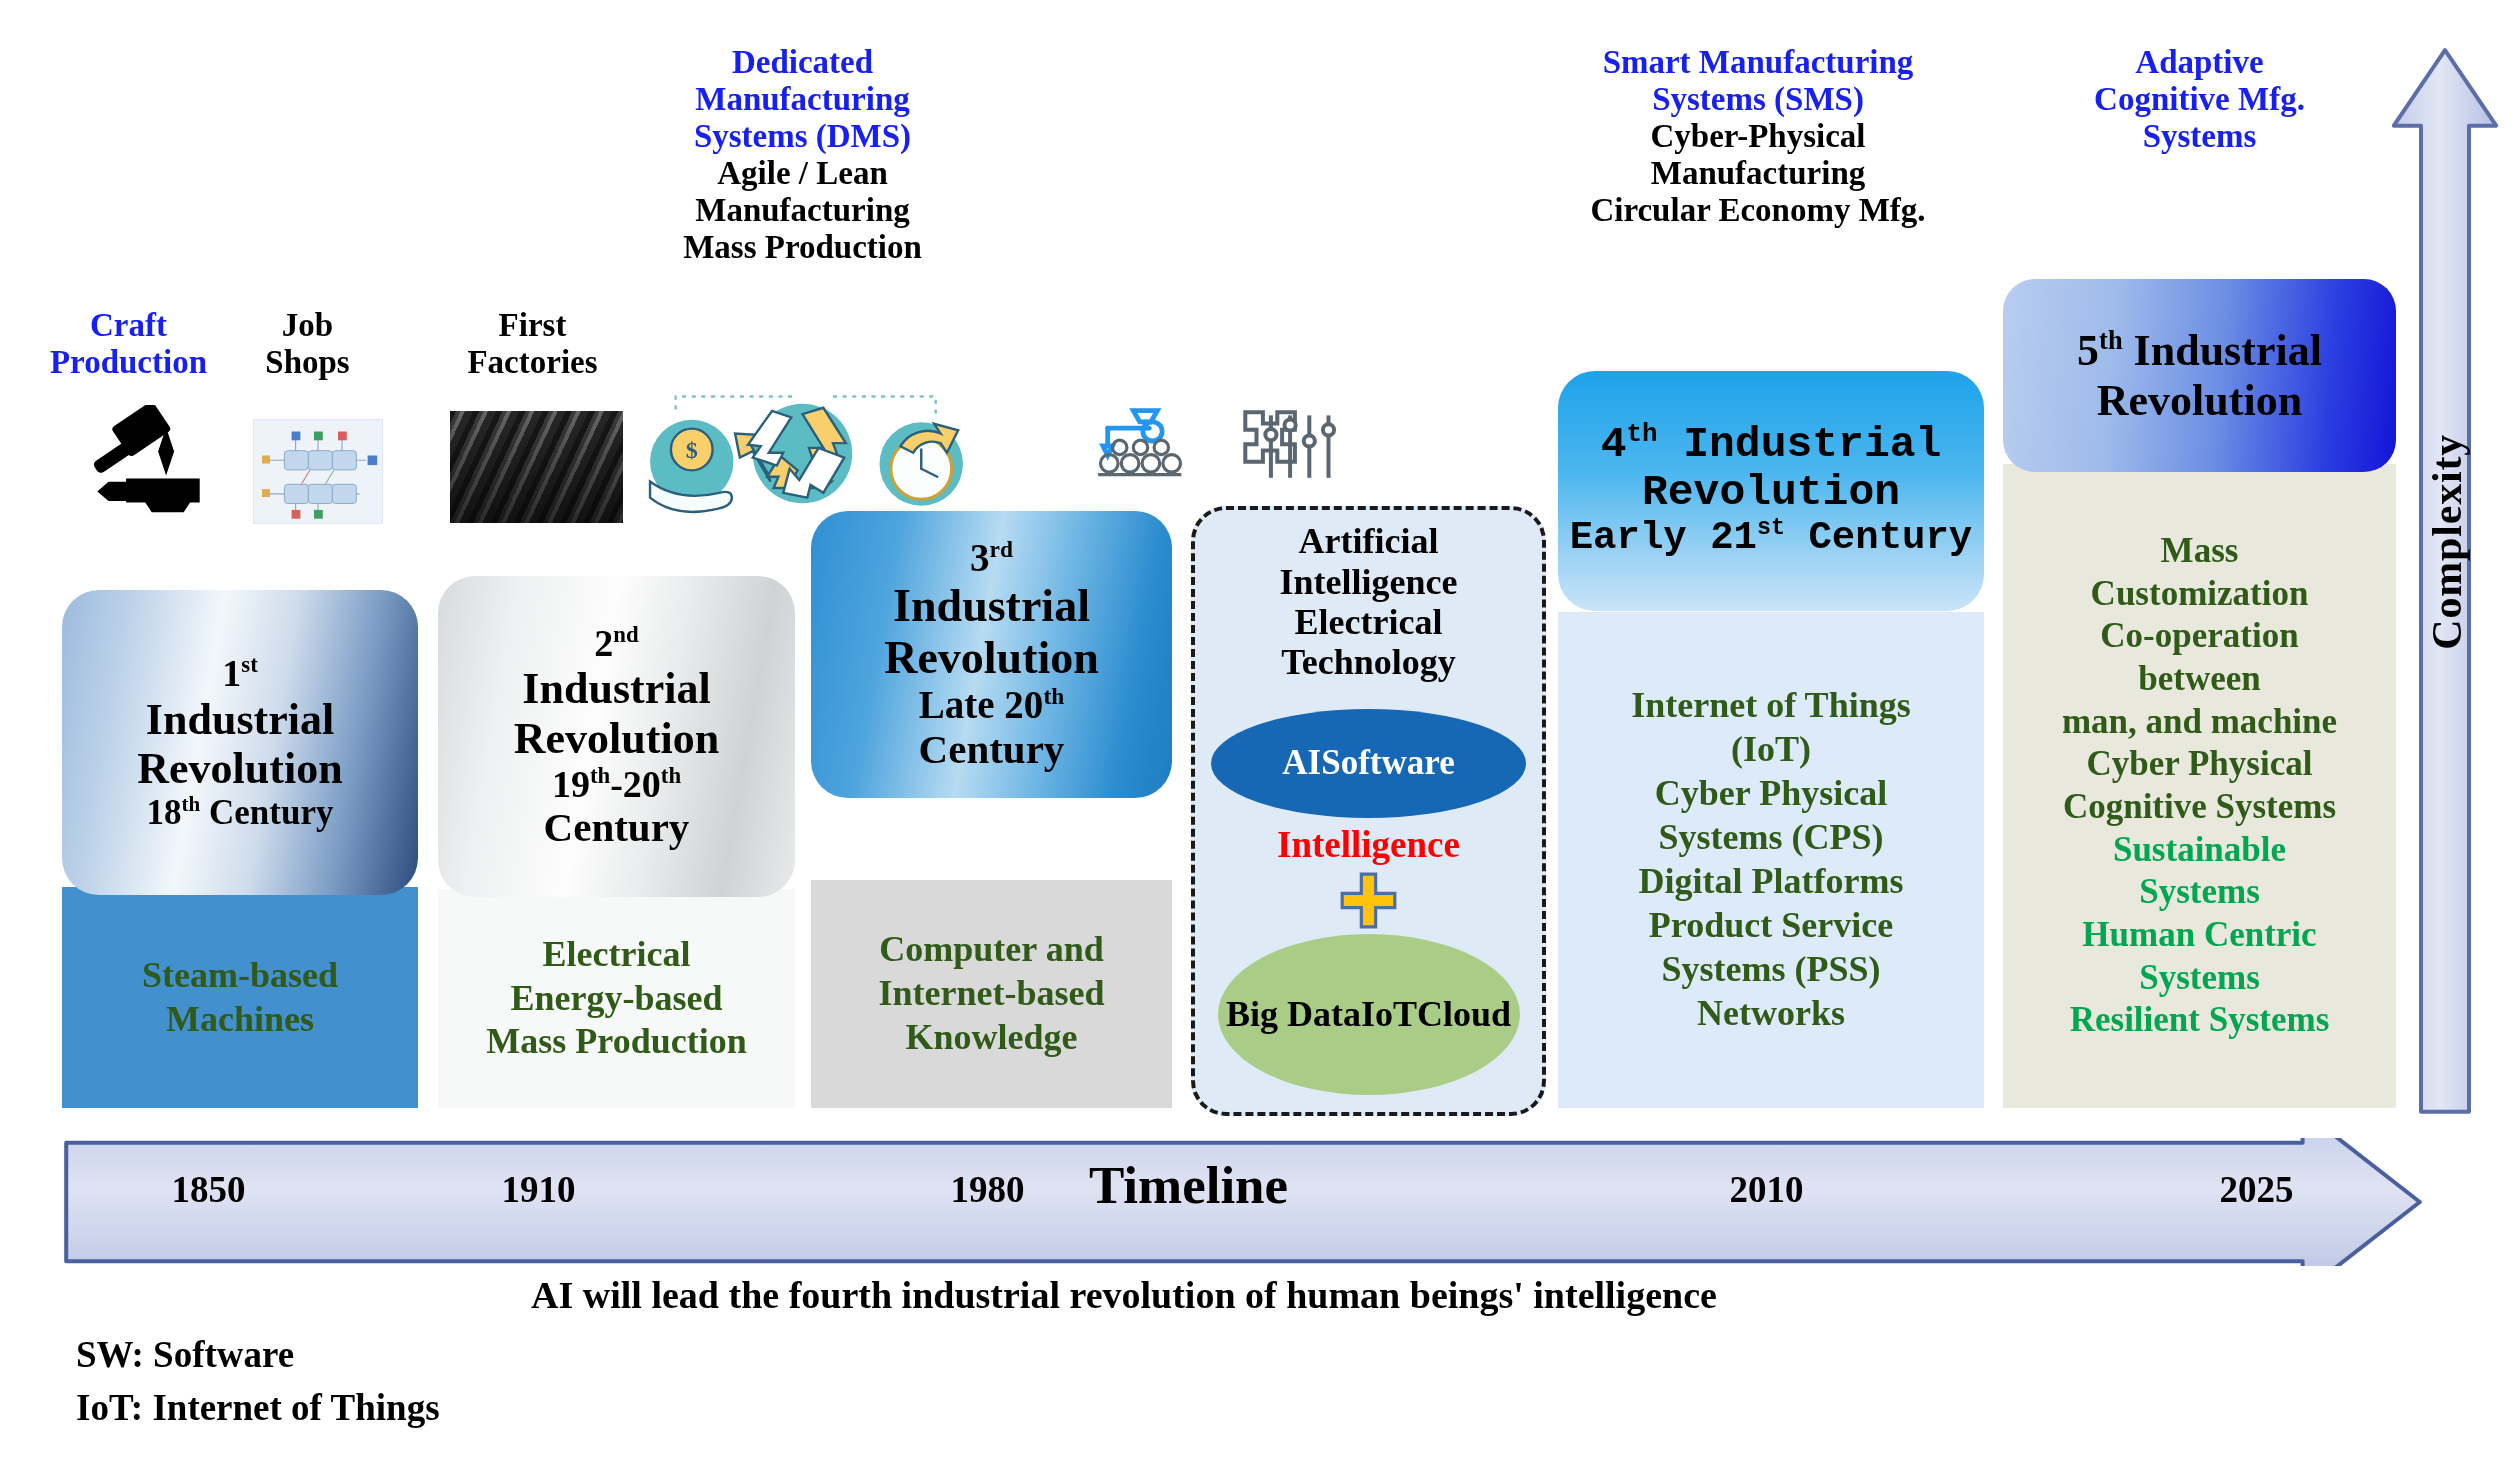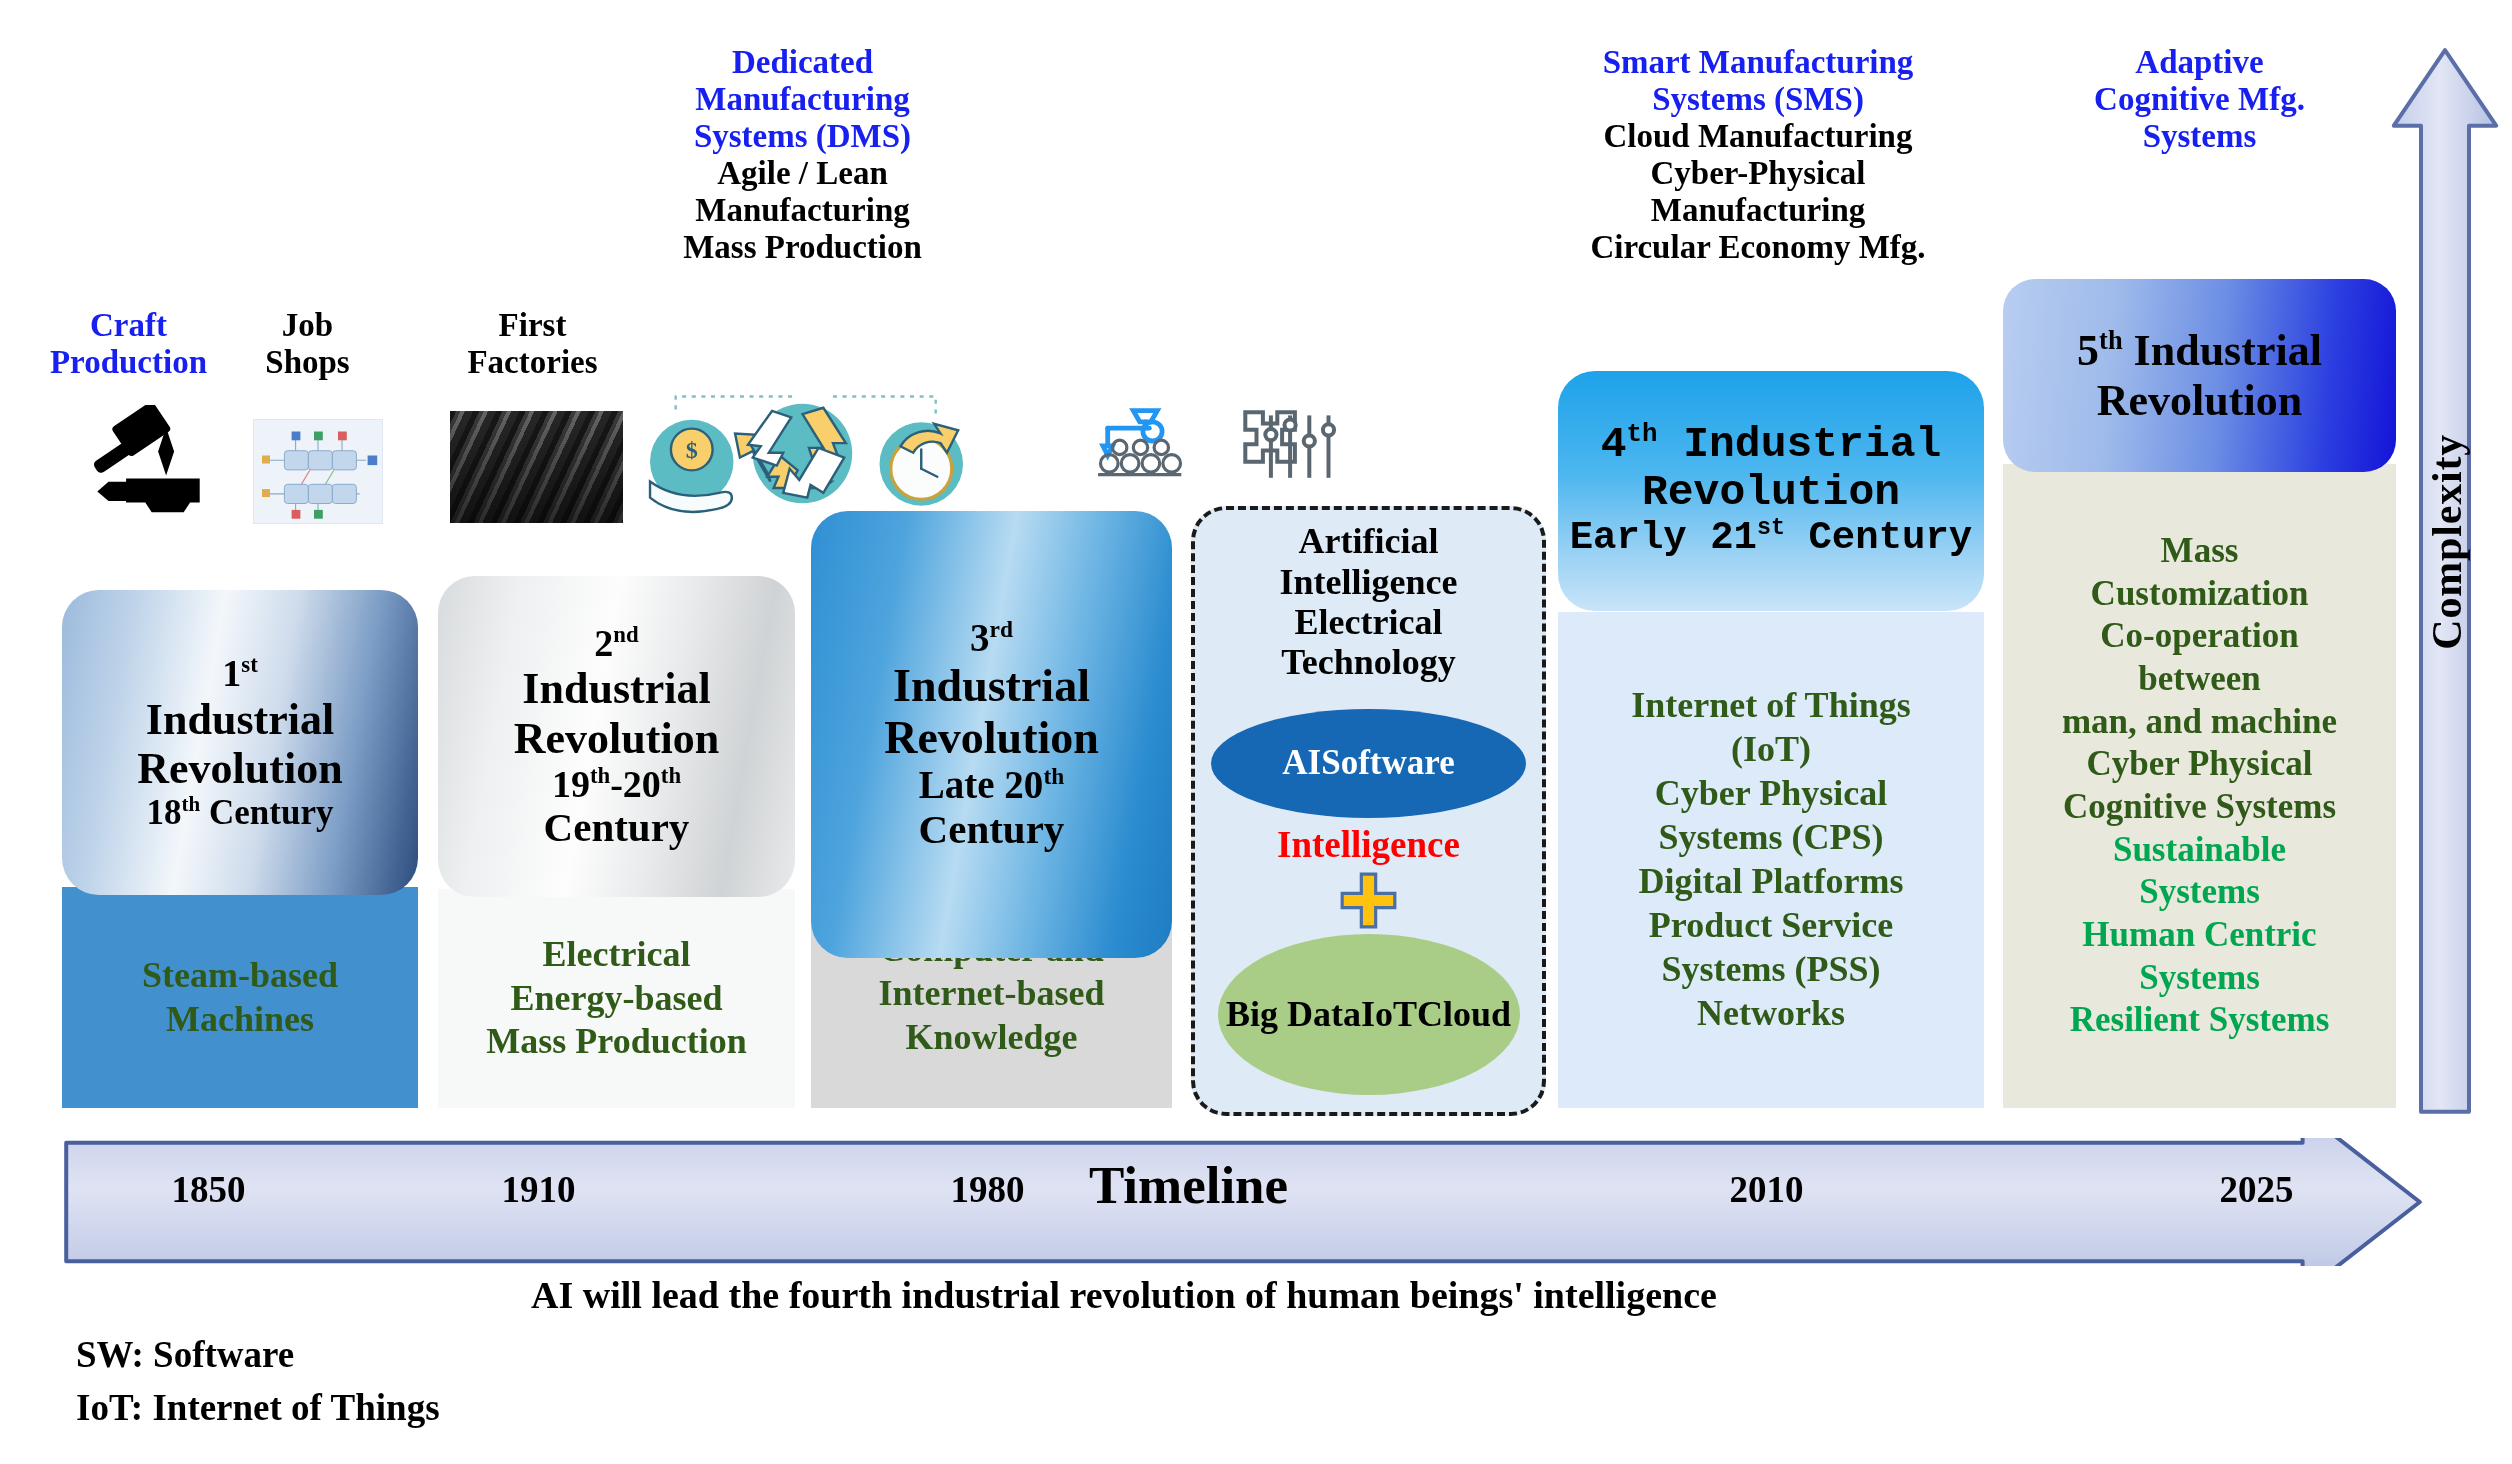--- a/index.html
+++ b/index.html
@@ -85,21 +85,20 @@
     <span class="blue" data-name="dms-blue-3">Systems (DMS)</span>
     <span class="blk" data-name="dms-black-1">Agile / Lean</span>
     <span class="blk" data-name="dms-black-2">Manufacturing</span>
     <span class="blk" data-name="dms-black-3">Mass Production</span>
   </div>
 
 
   <div class="hdr" data-name="label-sms" style="left:1509px;top:44px;width:498px;font-size:33px;">
     <span class="blue" data-name="sms-blue-1">Smart Manufacturing</span>
     <span class="blue" data-name="sms-blue-2">Systems (SMS)</span>
-    <span class="blk" data-name="sms-black-1">Cloud Manufacturing</span>
     <span class="blk" data-name="sms-black-2">Cyber-Physical</span>
     <span class="blk" data-name="sms-black-3">Manufacturing</span>
     <span class="blk" data-name="sms-black-4">Circular Economy Mfg.</span>
   </div>
 
   <div class="hdr" data-name="label-adaptive-cognitive" style="left:2031px;top:44px;width:337px;font-size:33px;">
     <span class="blue" data-name="acms-blue-1">Adaptive</span>
     <span class="blue" data-name="acms-blue-2">Cognitive Mfg.</span>
     <span class="blue" data-name="acms-blue-3">Systems</span>
   </div>
@@ -242,21 +241,21 @@
       <div style="font-size:41px;" data-name="second-ir-century-word">Century</div>
     </div>
   </div>
 
   <div class="col" data-name="era-column-third-industrial-revolution" style="left:811px;top:511px;width:361px;height:597px;">
     <div class="body c3body" data-name="third-ir-body" style="top:369px;bottom:0;font-size:36px;">
       <div data-name="third-ir-body-line1">Computer and</div>
       <div data-name="third-ir-body-line2">Internet-based</div>
       <div data-name="third-ir-body-line3">Knowledge</div>
     </div>
-    <div class="capsule c3cap" data-name="third-ir-title" style="height:447px;font-size:40px;">
+    <div class="capsule c3cap" data-name="third-ir-title" style="height:287px;font-size:40px;">
       <div style="font-size:39px;" data-name="third-ir-ordinal">3<span class="sup">rd</span></div>
       <div style="font-size:46px;" data-name="third-ir-word-industrial">Industrial</div>
       <div style="font-size:46px;" data-name="third-ir-word-revolution">Revolution</div>
       <div style="font-size:39px;" data-name="third-ir-late-20th">Late 20<span class="sup">th</span></div>
       <div style="font-size:41px;" data-name="third-ir-century-word">Century</div>
     </div>
   </div>
 
   <div class="aibox" data-name="ai-core-box" style="left:1191px;top:506px;width:347px;height:602px;">
     <div class="aihead" data-name="ai-box-heading" style="font-size:36px;">

